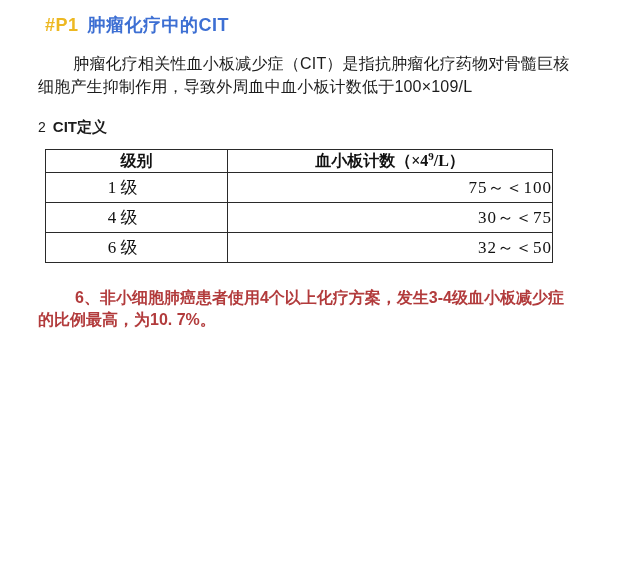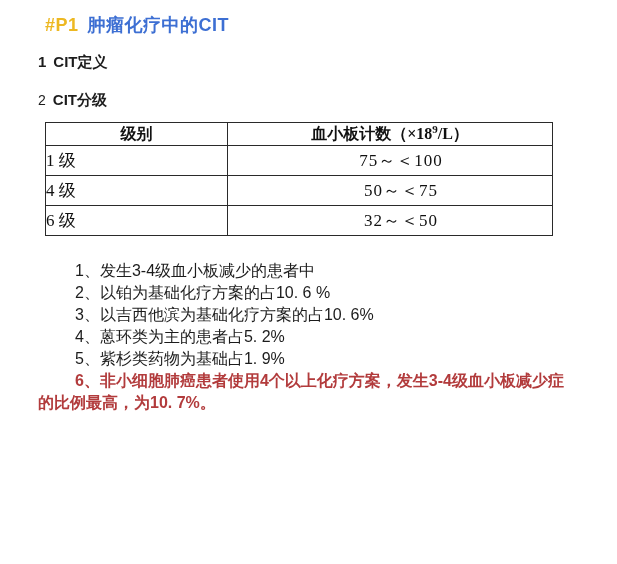--- a/index.html
+++ b/index.html
@@ -63,22 +63,22 @@
     text-align:center;
     vertical-align:middle;
     font-family:Liberation Serif, serif;
   }
   .grade-table td {
     height:30px;
     font-size:17px;
     vertical-align:middle;
   }
   .grade-table col.c1 { width:182px; }
-  .grade-table td.grade { text-align:left; padding-right:28px; }
-  .grade-table td.range { text-align:center; padding-left:22px; letter-spacing:1px; }
+  .grade-table td.grade { text-align:center; padding-right:28px; }
+  .grade-table td.range { text-align:right; padding-left:22px; letter-spacing:1px; }
   .grade-table sup { font-size:11px; }
   
   .status-list { margin-top:24px; font-size:16px; }
   .status-list .item {
     padding-left:37px;
     line-height:22px;
     white-space:nowrap;
   }
   .status-list .item.highlight {
     padding-left:0;
@@ -91,70 +91,56 @@
 </style>
 </head>
 <body>
 
 <div class="page">
 
   <div class="doc-title">
     <span class="tag">#P1</span><span class="name">肿瘤化疗中的CIT</span>
   </div>
 
-  <div class="sec-heading h1">
-    <span class="num">1</span><span>CIT定义</span>
-  </div>
 
+  <div class="para">肿瘤化疗相关性血小板减少症（CIT）是指抗肿瘤化疗药物对骨髓巨核细胞产生抑制作用，导致外周血中血小板计数低于100×109/L</div>
 
   <div class="sec-heading h2">
-    <span class="num">2</span><span>CIT分级</span>
+    <span class="num">2</span><span>CIT定义</span>
   </div>
 
   <table class="grade-table">
     <colgroup>
         <col class="c1">
         <col class="c2">
       </colgroup>
     <thead>
       <tr>
         <th>级别</th>
-        <th><span>血小板计数（×18</span><sup>9</sup><span>/L）</span></th>
+        <th><span>血小板计数（×4</span><sup>9</sup><span>/L）</span></th>
       </tr>
     </thead>
     <tbody>
 
         <tr>
           <td class="grade">1 级</td>
           <td class="range">75～＜100</td>
         </tr>
 
         <tr>
           <td class="grade">4 级</td>
-          <td class="range">50～＜75</td>
+          <td class="range">30～＜75</td>
         </tr>
 
         <tr>
           <td class="grade">6 级</td>
           <td class="range">32～＜50</td>
         </tr>
 
       </tbody>
   </table>
 
 
   <div class="status-list">
-    <div>
-
-        <div class="item">1、发生3-4级血小板减少的患者中</div>
-
-        <div class="item">2、以铂为基础化疗方案的占10. 6  %</div>
-
-        <div class="item">3、以吉西他滨为基础化疗方案的占10. 6%</div>
-
-        <div class="item">4、蒽环类为主的患者占5. 2%</div>
-
-        <div class="item">5、紫杉类药物为基础占1. 9%</div>
-      </div>
     <div class="item highlight">6、非小细胞肺癌患者使用4个以上化疗方案，发生3-4级血小板减少症的比例最高，为10. 7%。</div>
   </div>
 
 </div>
 
 </body></html>

